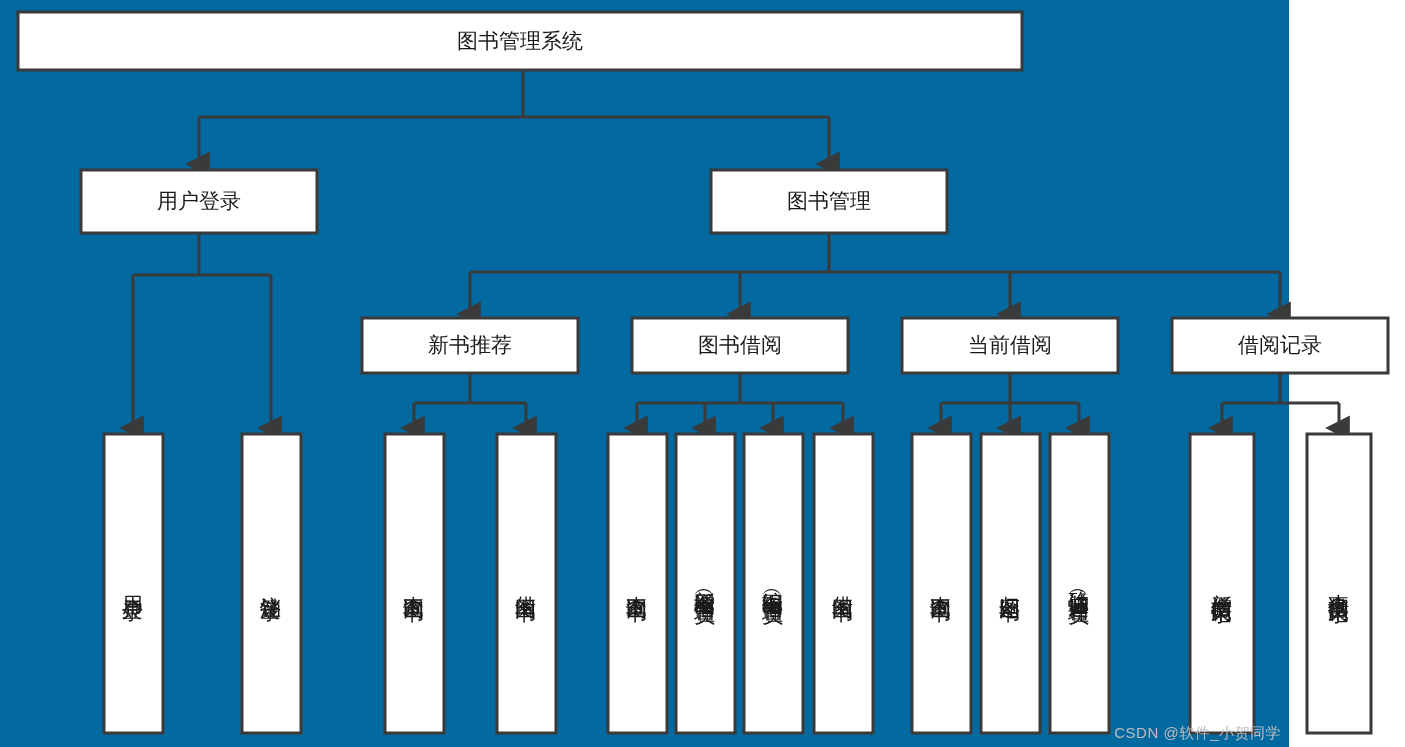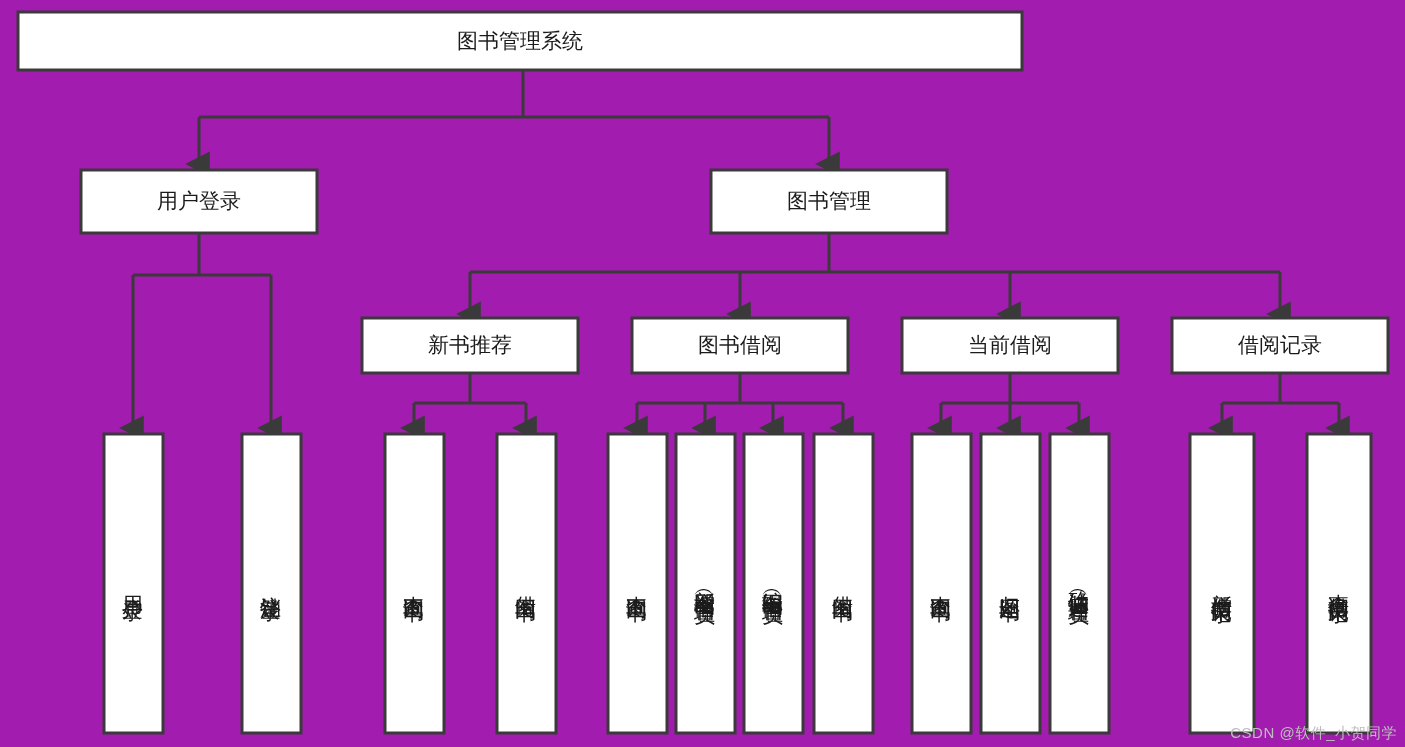--- a/index.html
+++ b/index.html
@@ -1,17 +1,17 @@
 <!DOCTYPE html>
 <html><head>
 <meta charset="utf-8">
 <style>
   html,body{margin:0;padding:0;background:#ffffff;}
   body{width:1405px;height:747px;font-family:"Liberation Sans","DejaVu Sans",sans-serif;overflow:hidden;}
-  #stage{position:relative;width:1405px;height:747px;background:#a21caf;}
+  #stage{position:relative;width:1289px;height:747px;background:#0369a1;}
   svg{display:block;position:absolute;left:0;top:0;}
   .node-box{fill:#ffffff;stroke:#3a3a3a;stroke-width:3;}
   .edge{stroke:#3a3a3a;stroke-width:3;fill:none;}
   .node-label{font-family:"Liberation Sans","DejaVu Sans",sans-serif;font-size:21px;fill:#1b1b1b;
               dominant-baseline:middle;text-anchor:middle;}
   .leaf-label{font-family:"Liberation Sans","DejaVu Sans",sans-serif;font-size:21px;fill:#1b1b1b;
               writing-mode:vertical-rl;text-orientation:upright;letter-spacing:2px;
               dominant-baseline:central;text-anchor:middle;}
   .watermark{position:absolute;right:8px;bottom:4px;font-size:15px;color:#bdbdbd;
              font-family:"Liberation Sans","DejaVu Sans",sans-serif;white-space:nowrap;

